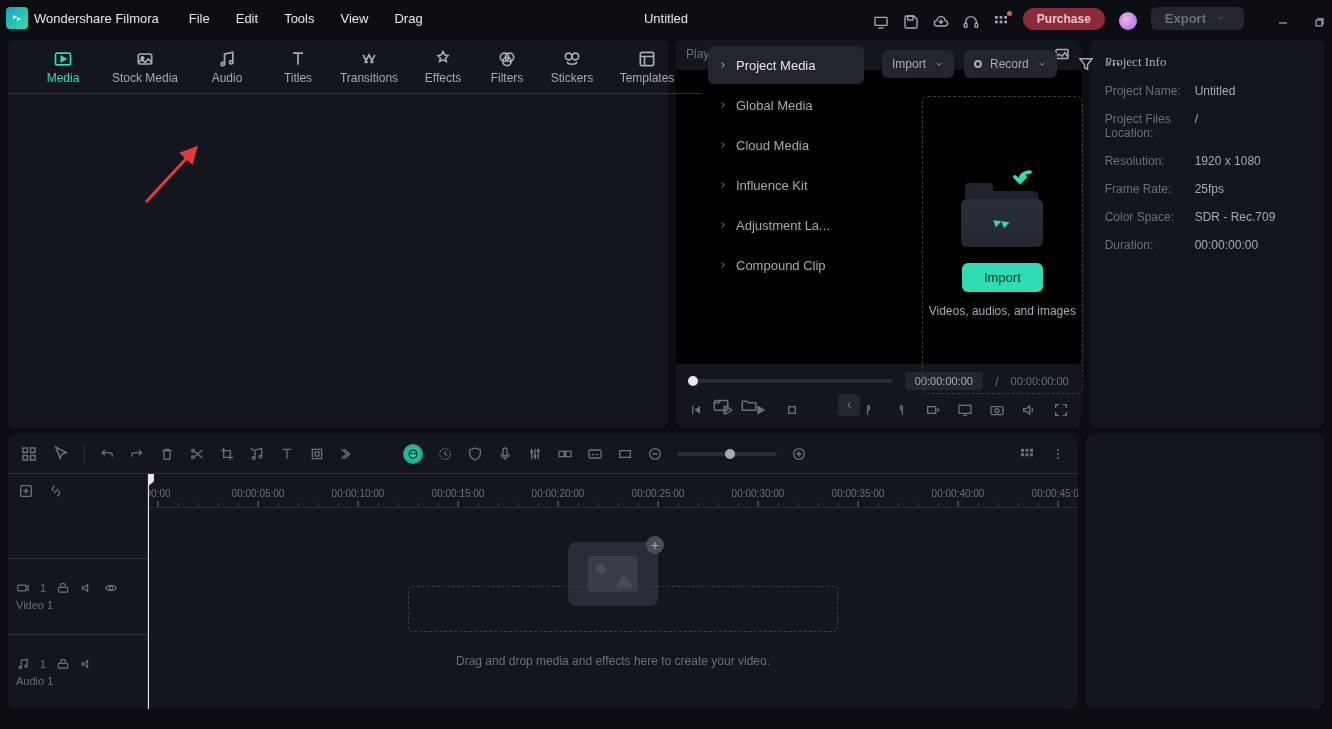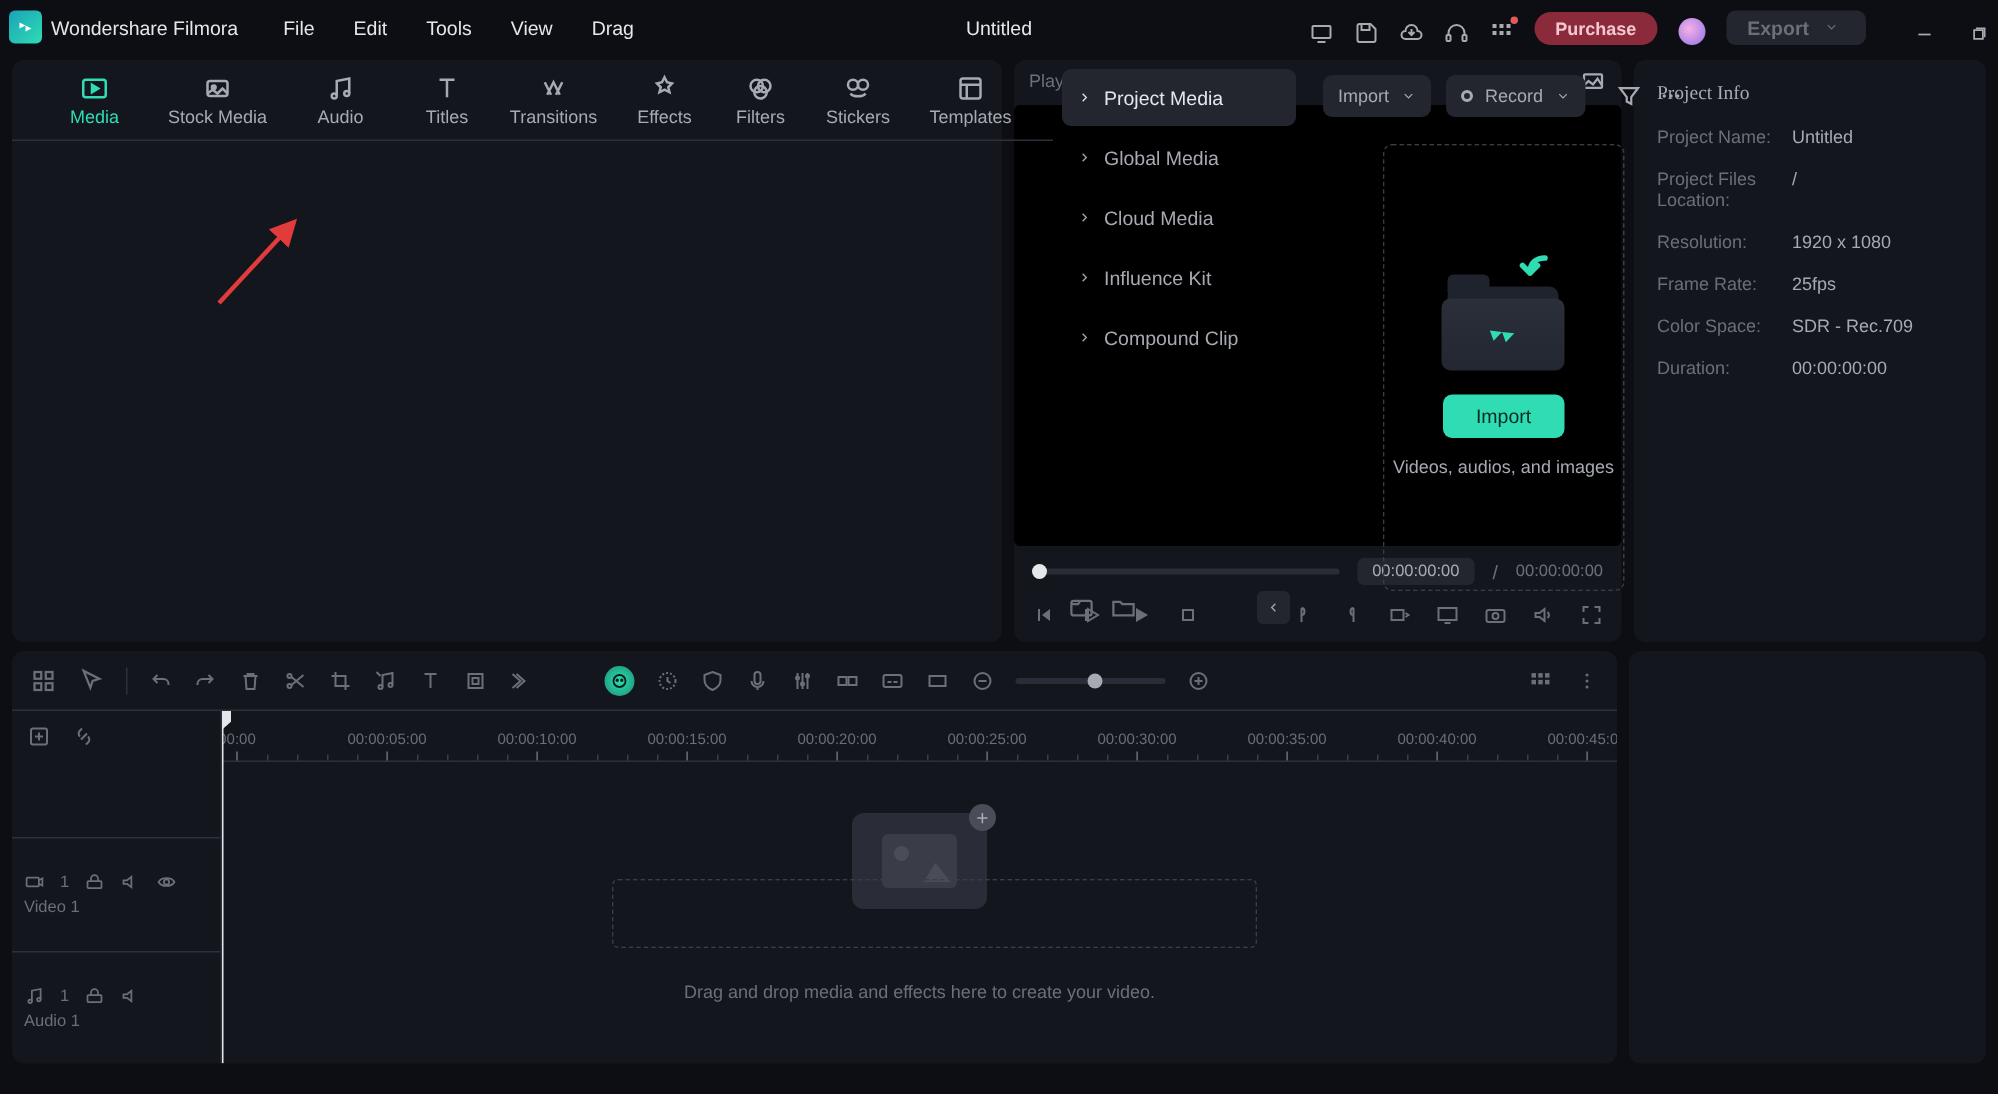--- a/index.html
+++ b/index.html
@@ -315,20 +315,26 @@
         <div class="side-item">
             <svg class="chev" viewBox="0 0 24 24" fill="none" stroke="currentColor" stroke-width="2">
               <path d="M9 6l6 6-6 6"></path>
             </svg>
             <span>Influence Kit</span>
           </div>
         <div class="side-item">
             <svg class="chev" viewBox="0 0 24 24" fill="none" stroke="currentColor" stroke-width="2">
               <path d="M9 6l6 6-6 6"></path>
             </svg>
+            <span>Adjustment La...</span>
+          </div>
+        <div class="side-item">
+            <svg class="chev" viewBox="0 0 24 24" fill="none" stroke="currentColor" stroke-width="2">
+              <path d="M9 6l6 6-6 6"></path>
+            </svg>
             <span>Compound Clip</span>
           </div>
         <div class="side-footer">
           <span class="sf-icon">
               <svg viewBox="0 0 24 24" fill="none" stroke="currentColor" stroke-width="2">
                 <rect x="3" y="6" width="18" height="13" rx="2"></rect>
                 <path d="M3 9h6l2-3"></path>
               </svg>
             </span>
           <span class="sf-icon">

